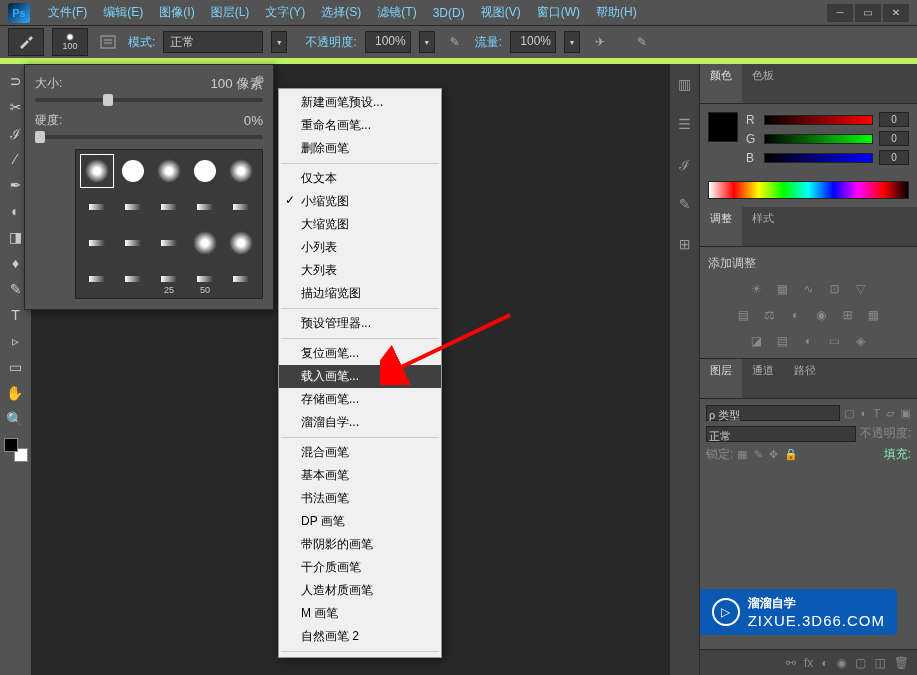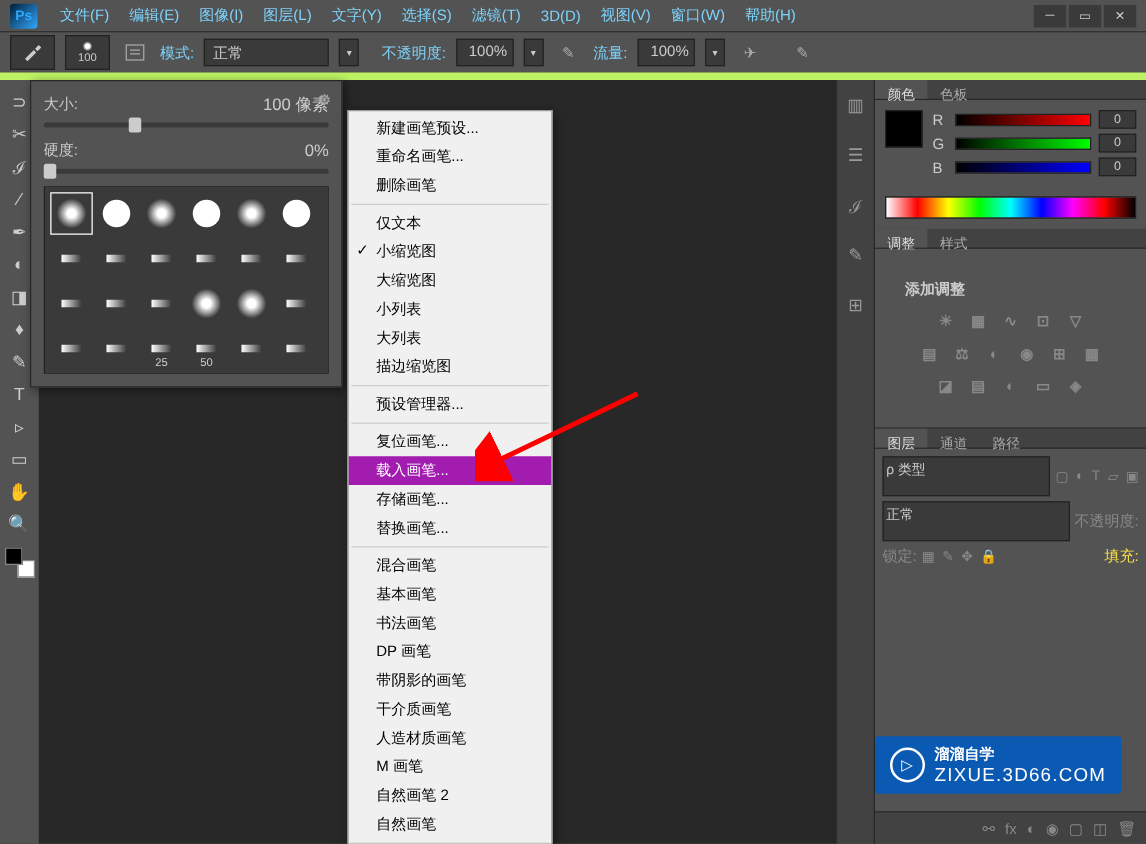--- a/index.html
+++ b/index.html
@@ -34,59 +34,59 @@
     .panels-content { flex: 1; display: flex; flex-direction: column; }
     
     
     .brush-popup { position: absolute; left: 24px; top: 64px; width: 250px; background: #535353; border: 1px solid #282828; box-shadow: 2px 2px 8px rgba(0,0,0,0.5); z-index: 10; padding: 10px; }
     .brush-popup .row { display: flex; align-items: center; margin-bottom: 6px; }
     .brush-popup .label { width: 50px; }
     .brush-popup input[type="text"] { background: transparent; border: none; color: #ccc; width: 60px; text-align: right; }
     .slider { width: 100%; height: 4px; background: #3a3a3a; position: relative; margin: 4px 0 10px 0; border-radius: 2px; }
     .slider-thumb { position: absolute; width: 10px; height: 12px; background: #ccc; top: -4px; border-radius: 2px; }
     .gear-icon { position: absolute; right: 8px; top: 8px; color: #aaa; cursor: pointer; }
-    .brush-grid { display: grid; grid-template-columns: repeat(6, 34px); gap: 2px; background: #3a3a3a; padding: 4px; max-height: 150px; overflow-y: auto; border: 1px solid #222; }
+    .brush-grid { display: grid; grid-template-columns: repeat(6, 34px); gap: 2px; background: #3a3a3a; padding: 4px; max-height: 150px; overflow-y: auto; border: 1px solid #222; margin-left: 40px; }
     .brush-cell { width: 34px; height: 34px; background: #3a3a3a; display: flex; align-items: center; justify-content: center; position: relative; }
     .brush-cell.selected { border: 1px solid #fff; }
     .brush-soft { width: 24px; height: 24px; background: radial-gradient(circle, #fff 20%, transparent 70%); border-radius: 50%; }
     .brush-hard { width: 22px; height: 22px; background: #fff; border-radius: 50%; }
     .brush-tip { width: 16px; height: 6px; background: linear-gradient(to right, #fff, transparent); }
     .brush-num { position: absolute; bottom: 1px; left: 50%; transform: translateX(-50%); font-size: 9px; color: #ccc; }
     
     
     .context-menu { position: absolute; left: 278px; top: 88px; width: 164px; background: #f0f0f0; border: 1px solid #999; box-shadow: 2px 2px 8px rgba(0,0,0,0.5); z-index: 20; color: #000; font-size: 12px; padding: 2px 0; }
     .ctx-item { padding: 3px 22px; cursor: pointer; position: relative; white-space: nowrap; }
-    .ctx-item.highlighted { background: #a21caf; color: #fff; }
+    .ctx-item.highlighted { background: #404040; color: #fff; }
     .ctx-sep { height: 1px; background: #ccc; margin: 3px 2px; }
     .ctx-check { position: absolute; left: 6px; }
     
     
     .red-arrow { position: absolute; z-index: 30; pointer-events: none; }
     
     
-    .panel-tabs { display: flex; background: #424242; height: 16px; border-bottom: 1px solid #282828; text-align: center; }
+    .panel-tabs { display: flex; background: #424242; height: 40px; border-bottom: 1px solid #282828; text-align: center; }
     .panel-tab { padding: 4px 10px; color: #aaa; cursor: pointer; font-size: 11px; }
     .panel-tab.active { background: #535353; color: #ddd; }
     .color-panel { padding: 8px; display: flex; gap: 8px; }
     .color-swatch { width: 30px; height: 30px; border: 1px solid #222; background: #000; position: relative; }
     .rgb-sliders { flex: 1; }
     .rgb-row { display: flex; align-items: center; gap: 6px; margin-bottom: 4px; }
     .rgb-row .ch { width: 12px; }
     .rgb-slider { flex: 1; height: 10px; border: 1px solid #222; }
     .rgb-val { width: 30px; background: #3a3a3a; border: 1px solid #222; color: #ccc; text-align: center; font-size: 10px; padding: 1px; }
     .spectrum { height: 18px; margin: 4px 8px 8px 8px; background: linear-gradient(to right, #fff, #ff0000, #ffff00, #00ff00, #00ffff, #0000ff, #ff00ff, #ff0000, #000); border:1px solid #222;}
     
-    .adjustments-panel { padding: 24px; font-weight: bold; }
+    .adjustments-panel { padding: 8px; }
     .adj-icons { display: flex; flex-wrap: wrap; gap: 6px; justify-content: center; margin-top: 8px; }
     .adj-icon { width: 20px; height: 18px; color: #888; display: flex; align-items: center; justify-content: center; font-size: 12px; }
     
     .layers-panel { flex: 1; border-top: 1px solid #282828; display:flex; flex-direction:column;}
     .layers-controls { padding: 6px; display: flex; flex-direction: column; gap: 4px; }
     .layer-row { display: flex; align-items: center; gap: 4px; }
-    .layer-select { background: #3a3a3a; border: 1px solid #222; color: #ccc; flex: 1; padding: 2px; font-size: 11px; height:32px;}
+    .layer-select { background: #3a3a3a; border: 1px solid #222; color: #ccc; flex: 1; padding: 2px; font-size: 11px; height:16px;}
     .layer-icons-row { display: flex; gap: 6px; color: #888; font-size:11px; align-items:center; }
     .layers-footer { margin-top:auto; height:26px; background:#424242; border-top:1px solid #282828; display:flex; align-items:center; justify-content:flex-end; gap:8px; padding:0 8px; color:#888;}
     
     
     .watermark { position: absolute; right: 20px; bottom: 40px; background: #0a5ab4; color: #fff; padding: 6px 12px; display: flex; align-items: center; gap: 8px; border-radius: 3px; z-index: 5; }
     .watermark .play { width: 28px; height: 28px; border: 2px solid #fff; border-radius: 50%; display: flex; align-items: center; justify-content: center; }
     .watermark .txt { display: flex; flex-direction: column; }
     .watermark .big { font-size: 12px; font-weight: bold; }
     .watermark .small { font-size: 15px; letter-spacing: 1px; }
     
@@ -260,21 +260,21 @@
             <span style="color:#888">不透明度:</span>
           </div>
           <div class="layer-row">
             <span style="color:#888">锁定:</span>
             <div class="layer-icons-row">
               <span>▦</span>
               <span>✎</span>
               <span>✥</span>
               <span>🔒</span>
             </div>
-            <span style="margin-left:auto;color:#fde047">填充:</span>
+            <span style="margin-left:auto;color:#86efac">填充:</span>
           </div>
         </div>
         <div class="layers-footer">
           <span>⚯</span>
           <span>fx</span>
           <span>◐</span>
           <span>◉</span>
           <span>▢</span>
           <span>◫</span>
           <span>🗑</span>
@@ -388,32 +388,31 @@
   <div class="ctx-item">大缩览图</div>
   <div class="ctx-item">小列表</div>
   <div class="ctx-item">大列表</div>
   <div class="ctx-item">描边缩览图</div>
   <div class="ctx-sep"></div>
   <div class="ctx-item">预设管理器...</div>
   <div class="ctx-sep"></div>
   <div class="ctx-item">复位画笔...</div>
   <div class="ctx-item highlighted">载入画笔...</div>
   <div class="ctx-item">存储画笔...</div>
-  <div class="ctx-item">替换画笔...</div>
+  <div class="ctx-item">溜溜自学...</div>
   <div class="ctx-sep"></div>
   <div class="ctx-item">混合画笔</div>
   <div class="ctx-item">基本画笔</div>
   <div class="ctx-item">书法画笔</div>
   <div class="ctx-item">DP 画笔</div>
   <div class="ctx-item">带阴影的画笔</div>
   <div class="ctx-item">干介质画笔</div>
   <div class="ctx-item">人造材质画笔</div>
   <div class="ctx-item">M 画笔</div>
   <div class="ctx-item">自然画笔 2</div>
-  <div class="ctx-item">自然画笔</div>
   <div class="ctx-sep"></div>
 
 </div>
 
 <svg class="red-arrow" style="left:380px; top:305px;" width="140" height="80">
   <defs>
       <marker id="ah" markerWidth="12" markerHeight="12" refX="2" refY="6" orient="auto">
         <path d="M0,0 L12,6 L0,12 Z" fill="#ff0000"></path>
       </marker>
     </defs>

